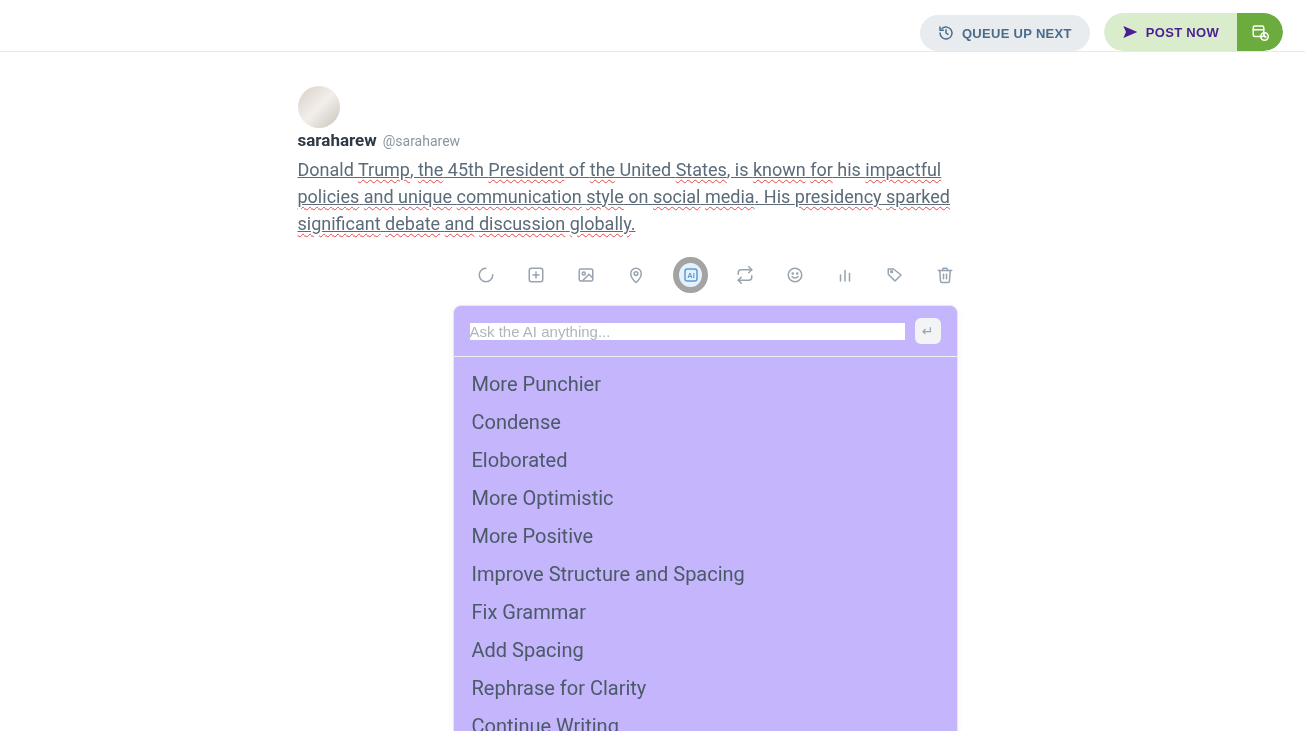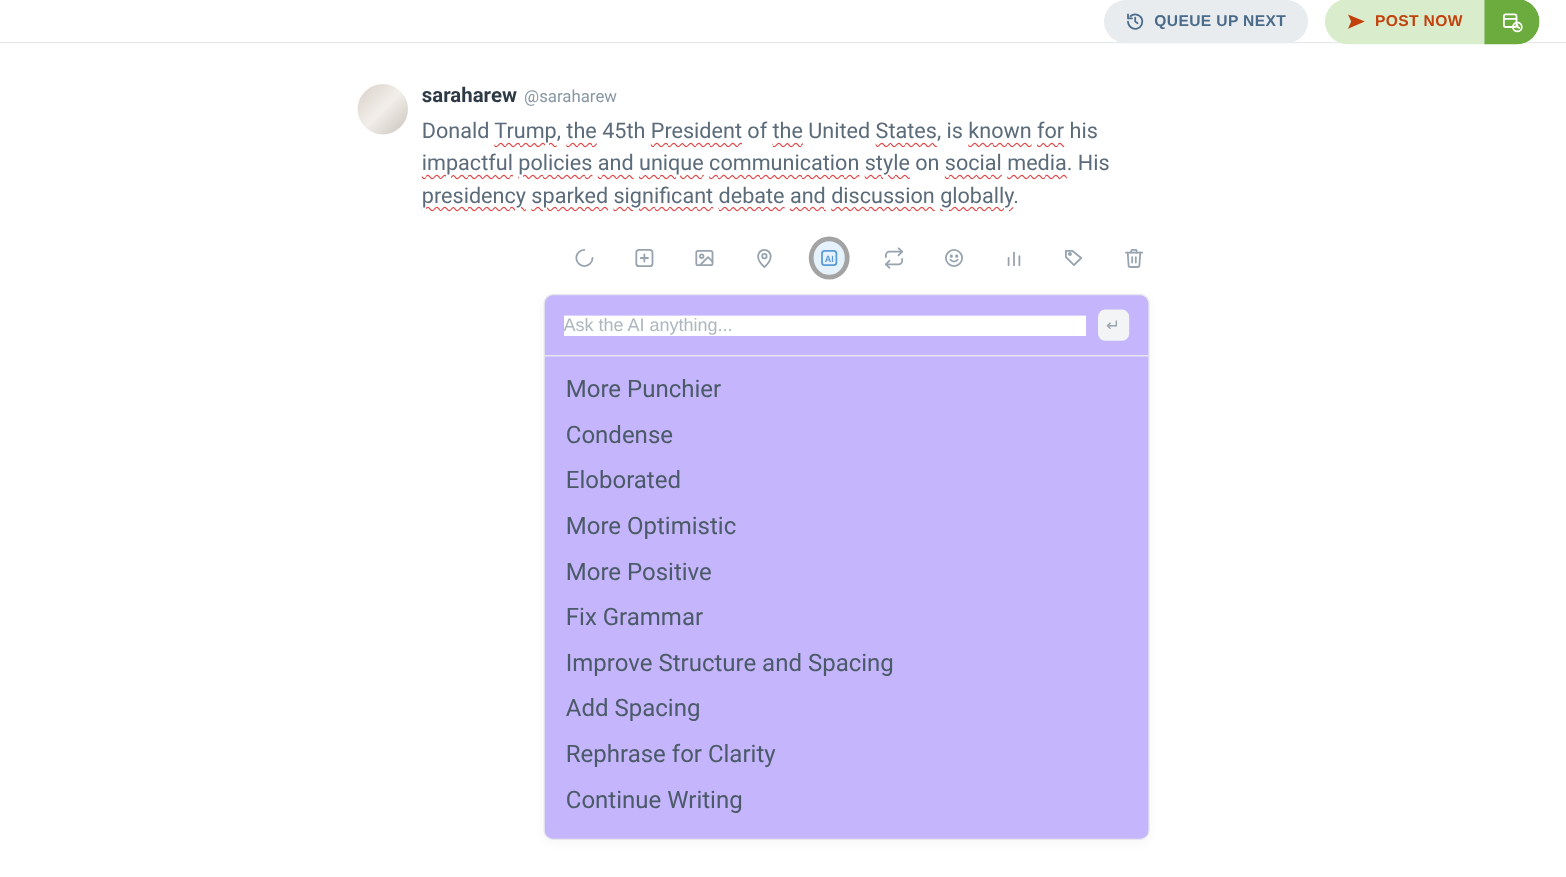--- a/index.html
+++ b/index.html
@@ -5,24 +5,24 @@
   * { box-sizing: border-box; margin: 0; padding: 0; }
   body {
     font-family: -apple-system, BlinkMacSystemFont, "Segoe UI", Roboto, Helvetica, Arial, sans-serif;
     background: #fff;
     color: #333;
     width: 1305px;
     height: 731px;
     overflow: hidden;
   }
   .topbar {
-    height: 36px;
+    height: 52px;
     border-bottom: 1px solid #e6e8eb;
     display: flex;
-    align-items: center;
+    align-items: flex-end;
     justify-content: flex-end;
     padding: 0 22px;
     gap: 14px;
   }
   .btn {
     display: inline-flex;
     align-items: center;
     gap: 8px;
     font-size: 13px;
     font-weight: 700;
@@ -37,21 +37,21 @@
     color: #4a6b8a;
   }
   .btn-post-group {
     display: flex;
     align-items: stretch;
     border-radius: 20px;
     overflow: hidden;
   }
   .btn-post {
     background: #d9edcd;
-    color: #c2410c;
+    color: #4c1d95;
     border-radius: 20px 0 0 20px;
     padding: 10px 18px;
     display: inline-flex;
     align-items: center;
     gap: 8px;
     font-size: 13px;
     font-weight: 700;
     letter-spacing: 0.3px;
     border: none;
     cursor: pointer;
@@ -72,21 +72,22 @@
     flex-direction: column;
     align-items: center;
   }
   .composer {
     width: 660px;
     margin-left: -50px;
   }
   .composer-head {
     display: flex;
     align-items: flex-start;
-    gap: 12px;
+    gap: 2px;
+    flex-direction: column;
   }
   .avatar {
     width: 42px;
     height: 42px;
     border-radius: 50%;
     background: linear-gradient(135deg, #d8d0c8 0%, #f2eee9 50%, #c9c2bb 100%);
     flex-shrink: 0;
   }
   .user-line {
     display: flex;
@@ -101,20 +102,21 @@
   .user-handle {
     font-size: 14px;
     color: #8896a3;
   }
   .post-text {
     margin-top: 6px;
     font-size: 18px;
     line-height: 1.5;
     color: #5b6b79;
     font-weight: 400;
+    text-decoration: underline;
   }
   .sp {
     text-decoration-line: underline;
     text-decoration-style: wavy;
     text-decoration-color: #e34848;
     text-decoration-thickness: 1px;
     text-underline-offset: 3px;
   }
   .toolbar {
     margin-top: 20px;
@@ -130,21 +132,21 @@
     display: flex;
     align-items: center;
     justify-content: center;
     color: #97a3ae;
     cursor: pointer;
     border-radius: 50%;
   }
   .tool.active {
     background: #e6f2fb;
     color: #5b9bd5;
-    border: 4px solid #a3a3a3;
+    border: 6px solid #a3a3a3;
     width: 36px;
     height: 36px;
   }
   .ai-panel {
     margin-top: 12px;
     margin-left: 155px;
     width: 505px;
     border: 1px solid #e6e8eb;
     border-radius: 8px;
     background: #c4b5fd;
@@ -315,21 +317,21 @@
         <div class="ai-enter">
           <span>↵</span>
         </div>
       </div>
       <div class="ai-suggestions" id="ai-suggestions">
           <div class="ai-item">More Punchier</div>
           <div class="ai-item">Condense</div>
           <div class="ai-item">Eloborated</div>
           <div class="ai-item">More Optimistic</div>
           <div class="ai-item">More Positive</div>
+          <div class="ai-item">Improve Structure and Spacing</div>
           <div class="ai-item">Fix Grammar</div>
-          <div class="ai-item">Improve Structure and Spacing</div>
           <div class="ai-item">Add Spacing</div>
           <div class="ai-item">Rephrase for Clarity</div>
           <div class="ai-item">Continue Writing</div>
         </div>
     </div>
   </div>
 </div>
 
 </body></html>

